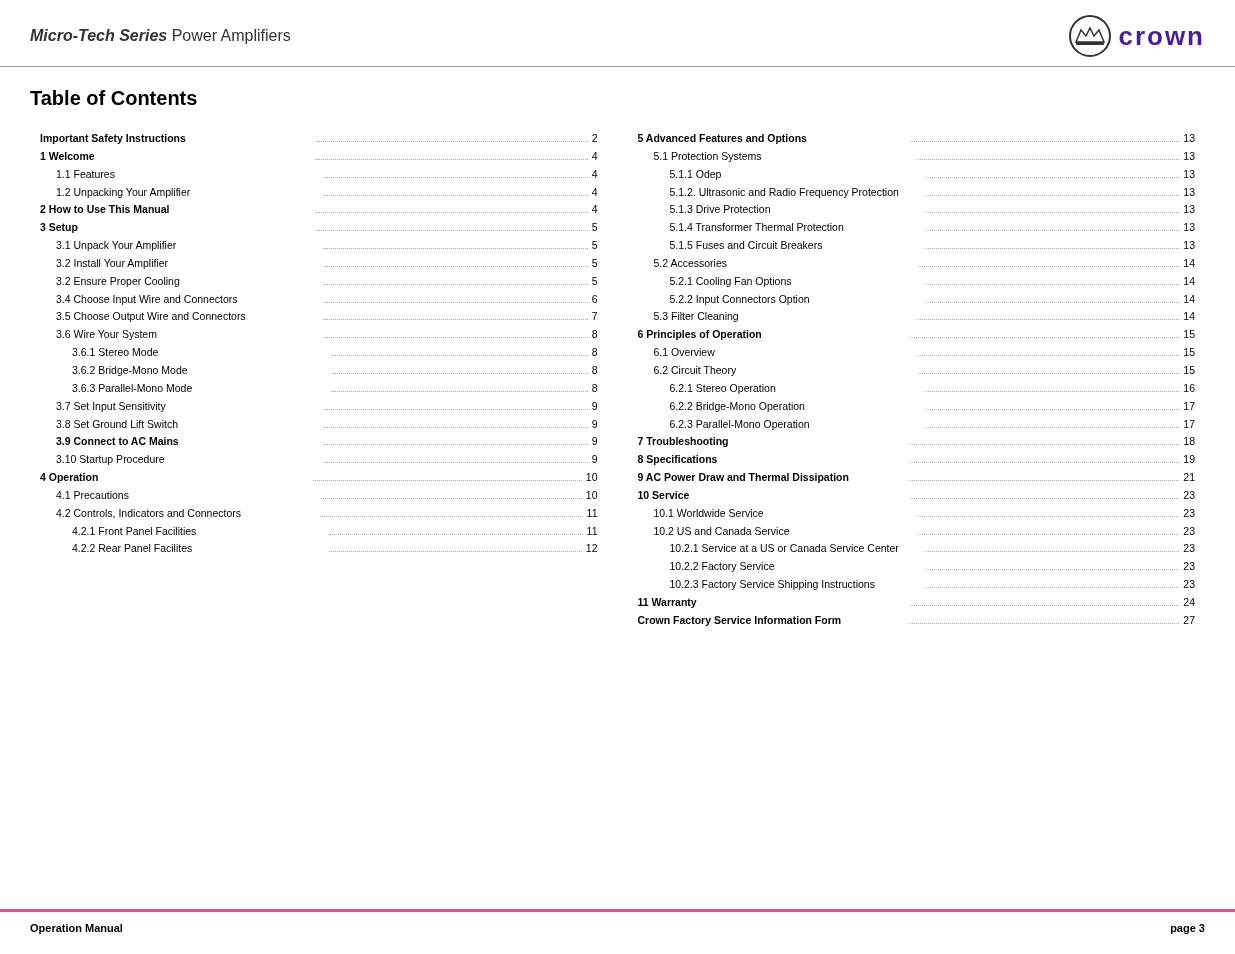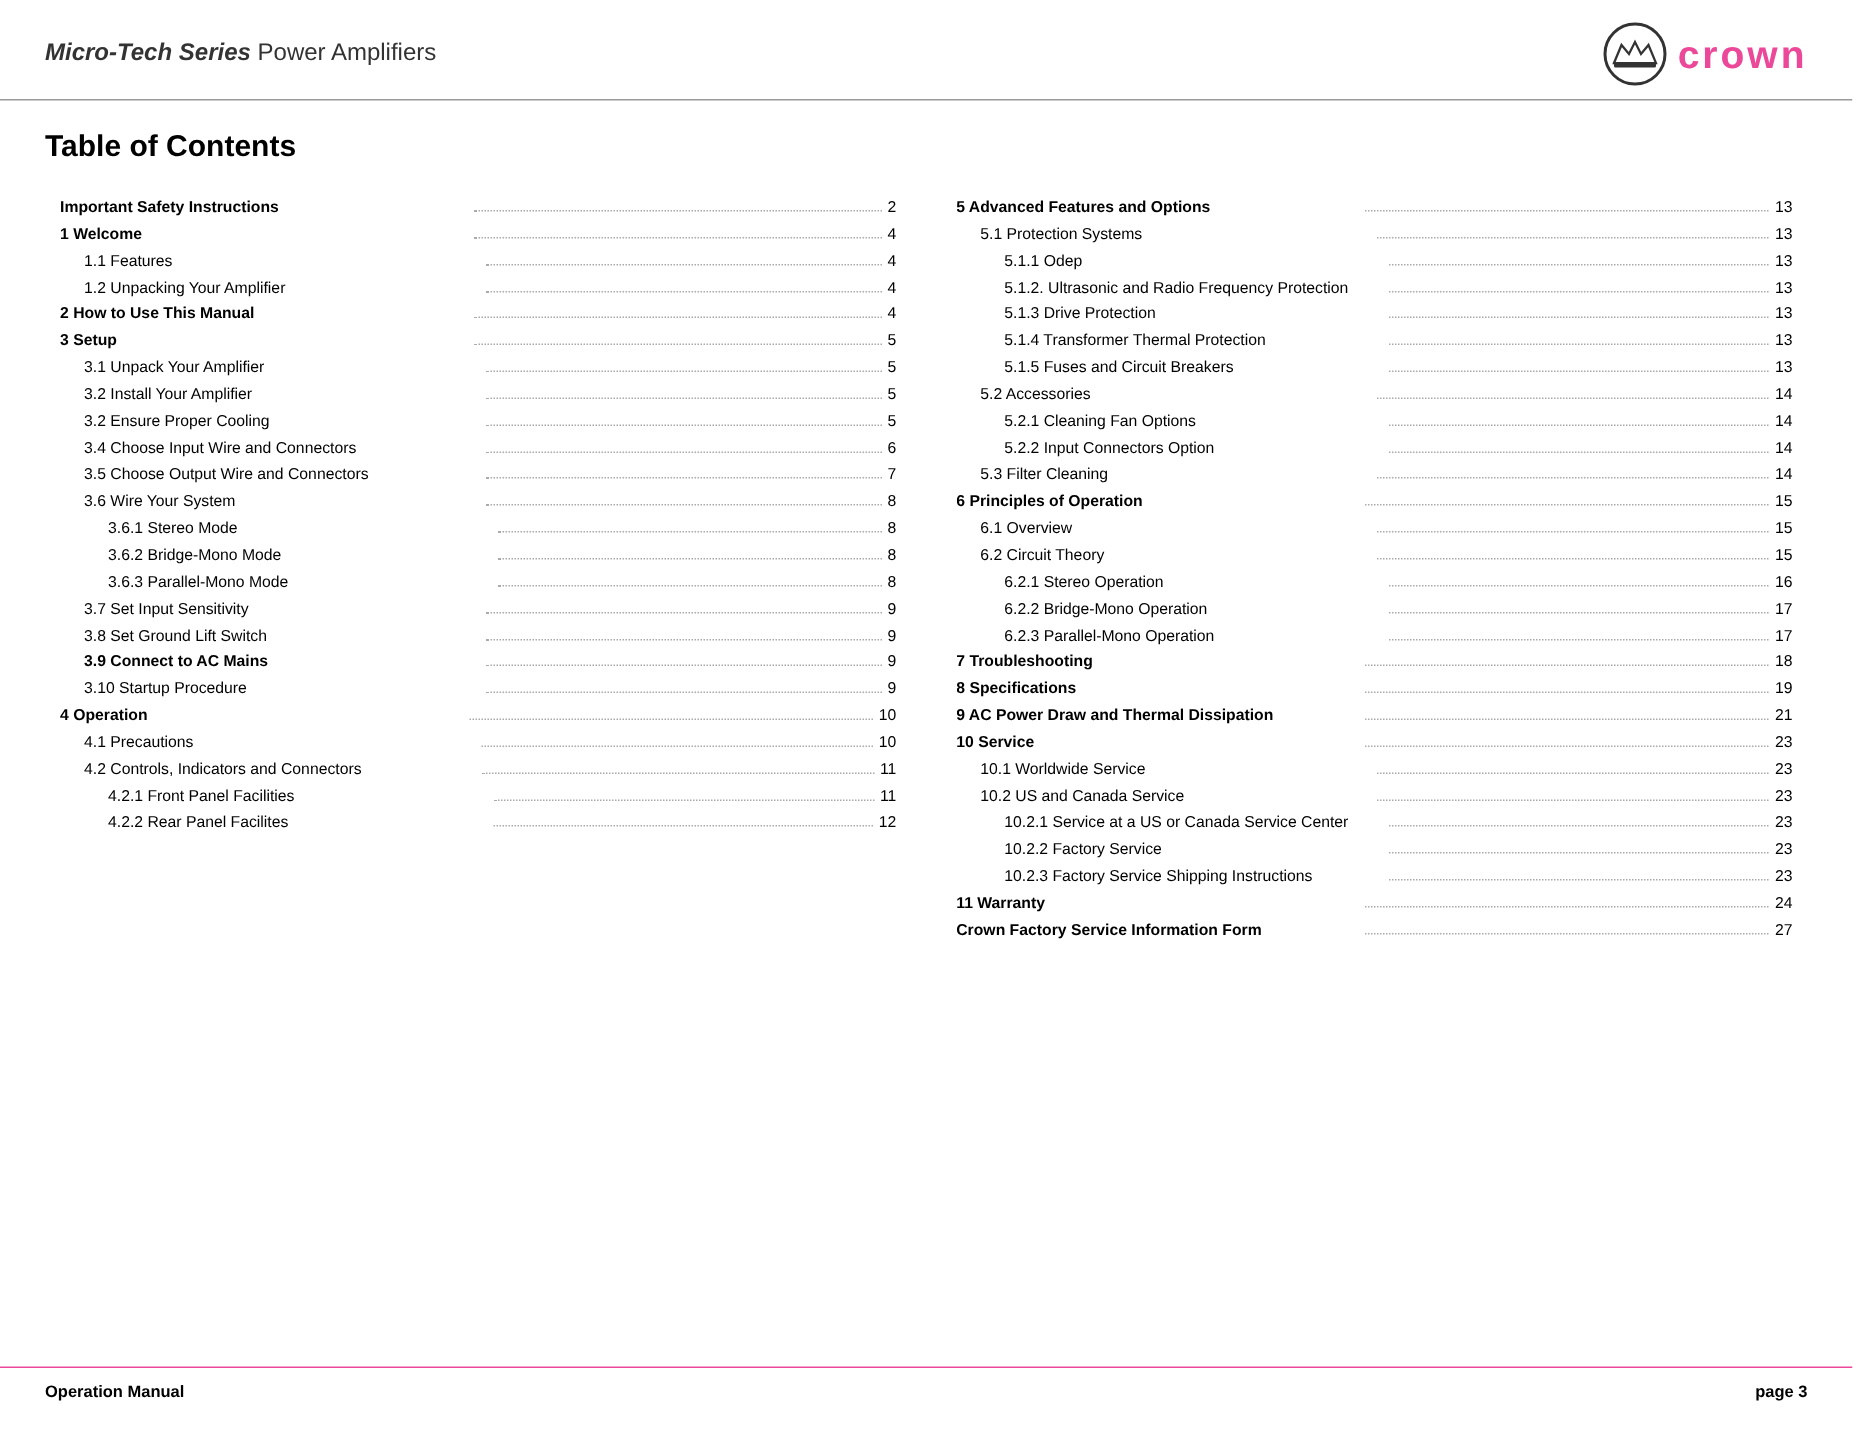--- a/index.html
+++ b/index.html
@@ -35,21 +35,21 @@
       gap: 6px;
     }
     .logo-icon {
       width: 44px;
       height: 44px;
     }
     .logo-text {
       font-size: 26px;
       font-weight: bold;
       letter-spacing: 2px;
-      color: #ec4899;
+      color: #4c1d95;
       font-family: Arial, sans-serif;
     }
 
     
     .main {
       padding: 20px 30px 40px 30px;
     }
 
     .page-title {
       font-size: 20px;
@@ -99,21 +99,21 @@
     .footer {
       position: absolute;
       bottom: 20px;
       left: 0;
       right: 0;
       display: flex;
       justify-content: space-between;
       padding: 0 30px;
       font-size: 11px;
       font-weight: bold;
-      border-top: 1px solid #ec4899;
+      border-top: 3px solid #ec4899;
       padding-top: 10px;
     }
   </style>
 </head>
 <body>
 
 <div class="header">
   <div class="header-title">
     <em>Micro-Tech Series</em><span> Power Amplifiers</span>
   </div>
@@ -291,21 +291,21 @@
           <span class="toc-label indent-2" style="font-weight: normal;">5.1.5 Fuses and Circuit Breakers</span>
           <span class="toc-dots"></span>
           <span class="toc-page">13</span>
         </div>
         <div class="toc-entry">
           <span class="toc-label indent-1" style="font-weight: normal;">5.2 Accessories</span>
           <span class="toc-dots"></span>
           <span class="toc-page">14</span>
         </div>
         <div class="toc-entry">
-          <span class="toc-label indent-2" style="font-weight: normal;">5.2.1 Cleaning Fan Options</span>
+          <span class="toc-label indent-2" style="font-weight: normal;">5.2.1 Cooling Fan Options</span>
           <span class="toc-dots"></span>
           <span class="toc-page">14</span>
         </div>
         <div class="toc-entry">
           <span class="toc-label indent-2" style="font-weight: normal;">5.2.2 Input Connectors  Option</span>
           <span class="toc-dots"></span>
           <span class="toc-page">14</span>
         </div>
         <div class="toc-entry">
           <span class="toc-label indent-1" style="font-weight: normal;">5.3 Filter Cleaning</span>

